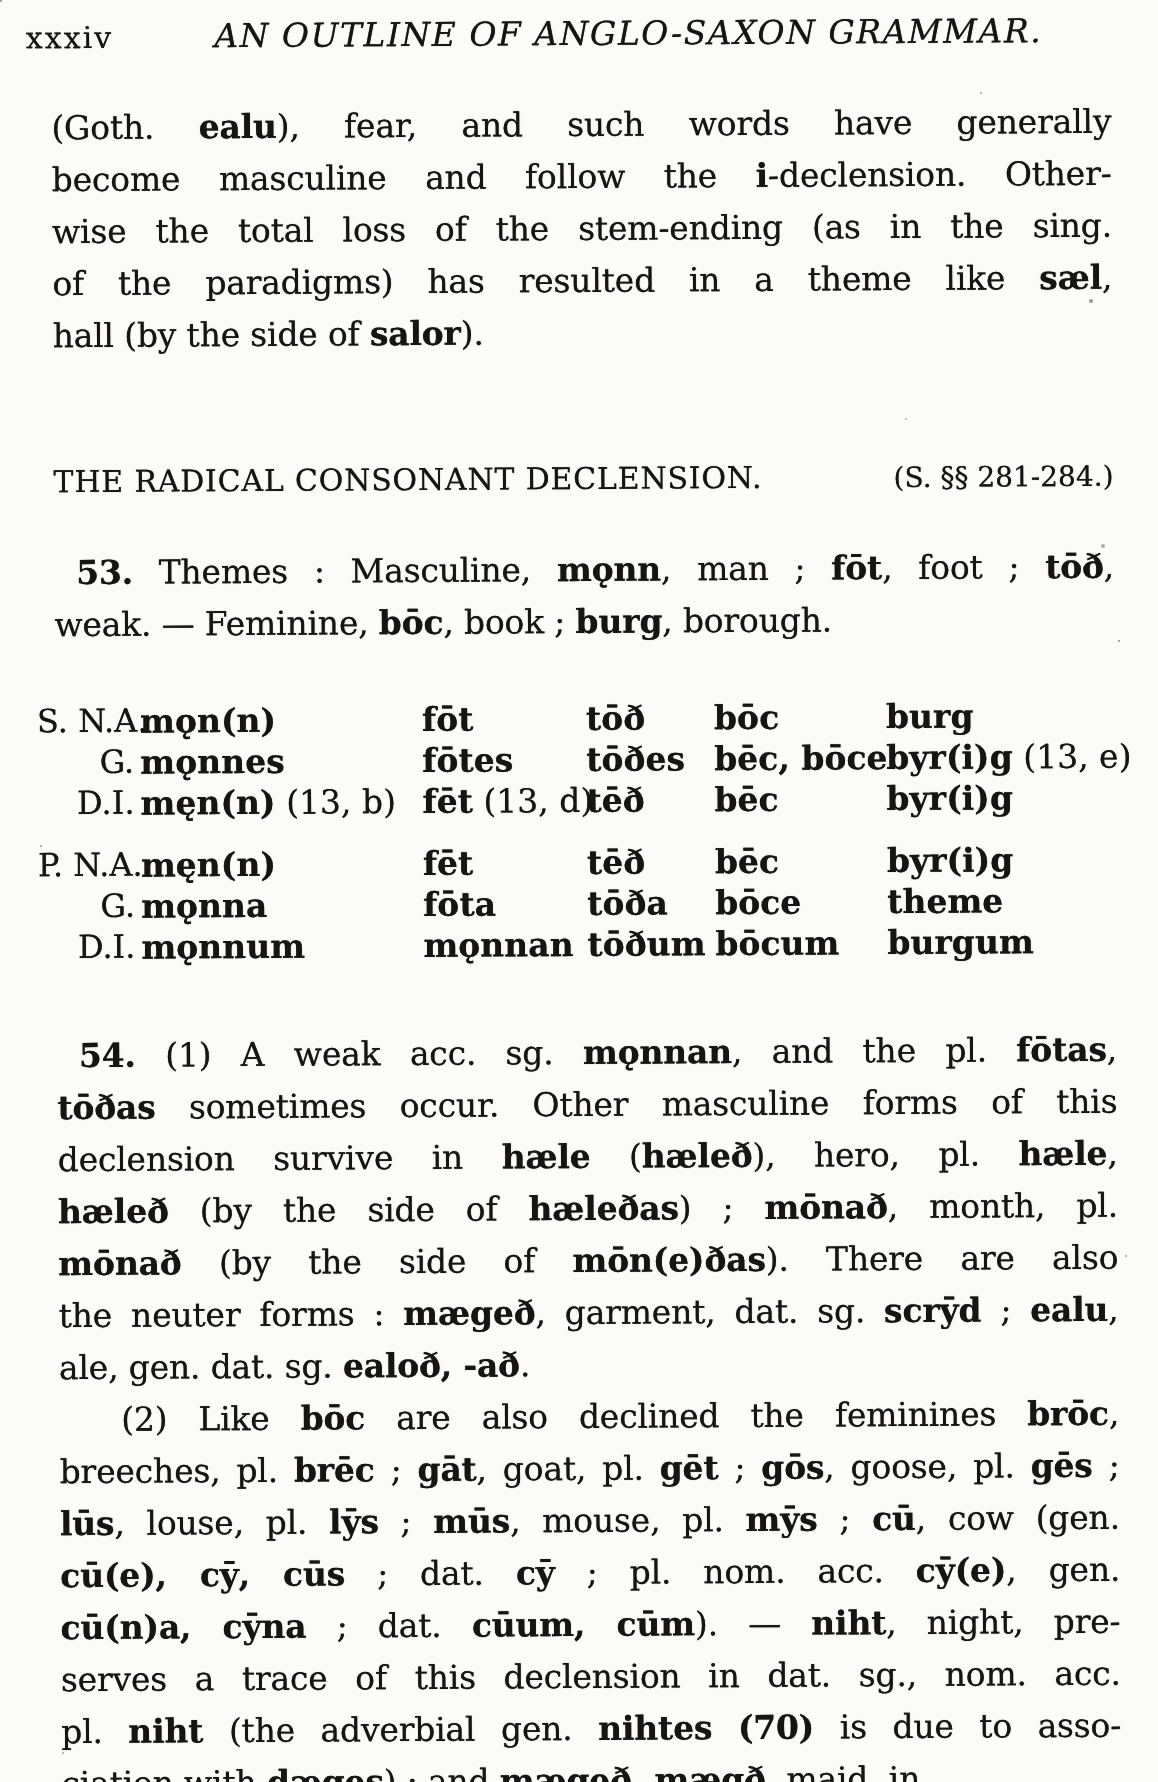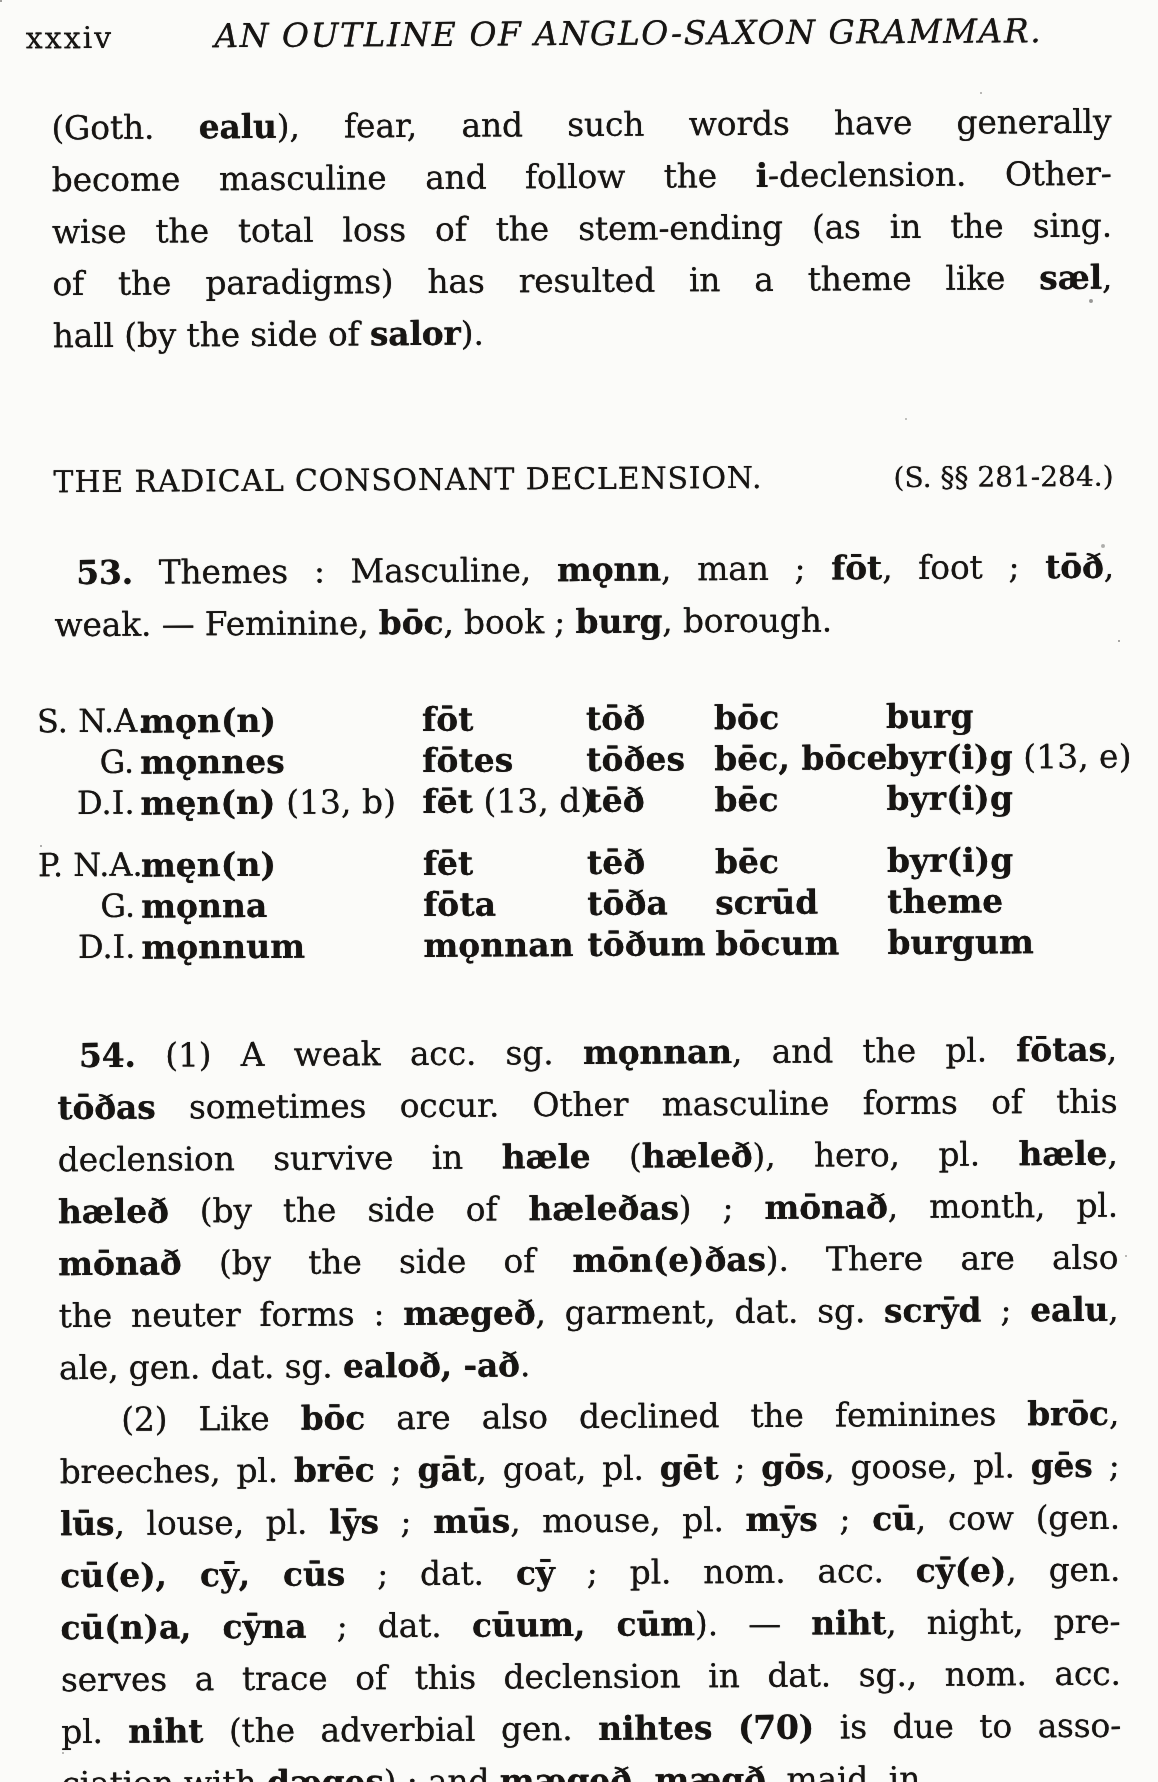--- a/index.html
+++ b/index.html
@@ -138,21 +138,21 @@
           <div class="cell"><span class="b">fēt</span></div>
           <div class="cell"><span class="b">tēð</span></div>
           <div class="cell"><span class="b">bēc</span></div>
           <div class="cell"><span class="b">byr(i)g</span></div>
         </div>
         <div class="trow">
           <div class="tlabel">G.</div>
           <div class="cell"><span class="b">mǫnna</span></div>
           <div class="cell"><span class="b">fōta</span></div>
           <div class="cell"><span class="b">tōða</span></div>
-          <div class="cell"><span class="b">scrūd</span></div>
+          <div class="cell"><span class="b">bōce</span></div>
           <div class="cell"><span class="b">theme</span></div>
         </div>
         <div class="trow">
           <div class="tlabel">D.I.</div>
           <div class="cell"><span class="b">mǫnnum</span></div>
           <div class="cell"><span class="b">mǫnnan</span></div>
           <div class="cell"><span class="b">tōðum</span></div>
           <div class="cell"><span class="b">bōcum</span></div>
           <div class="cell"><span class="b">burgum</span></div>
         </div>

